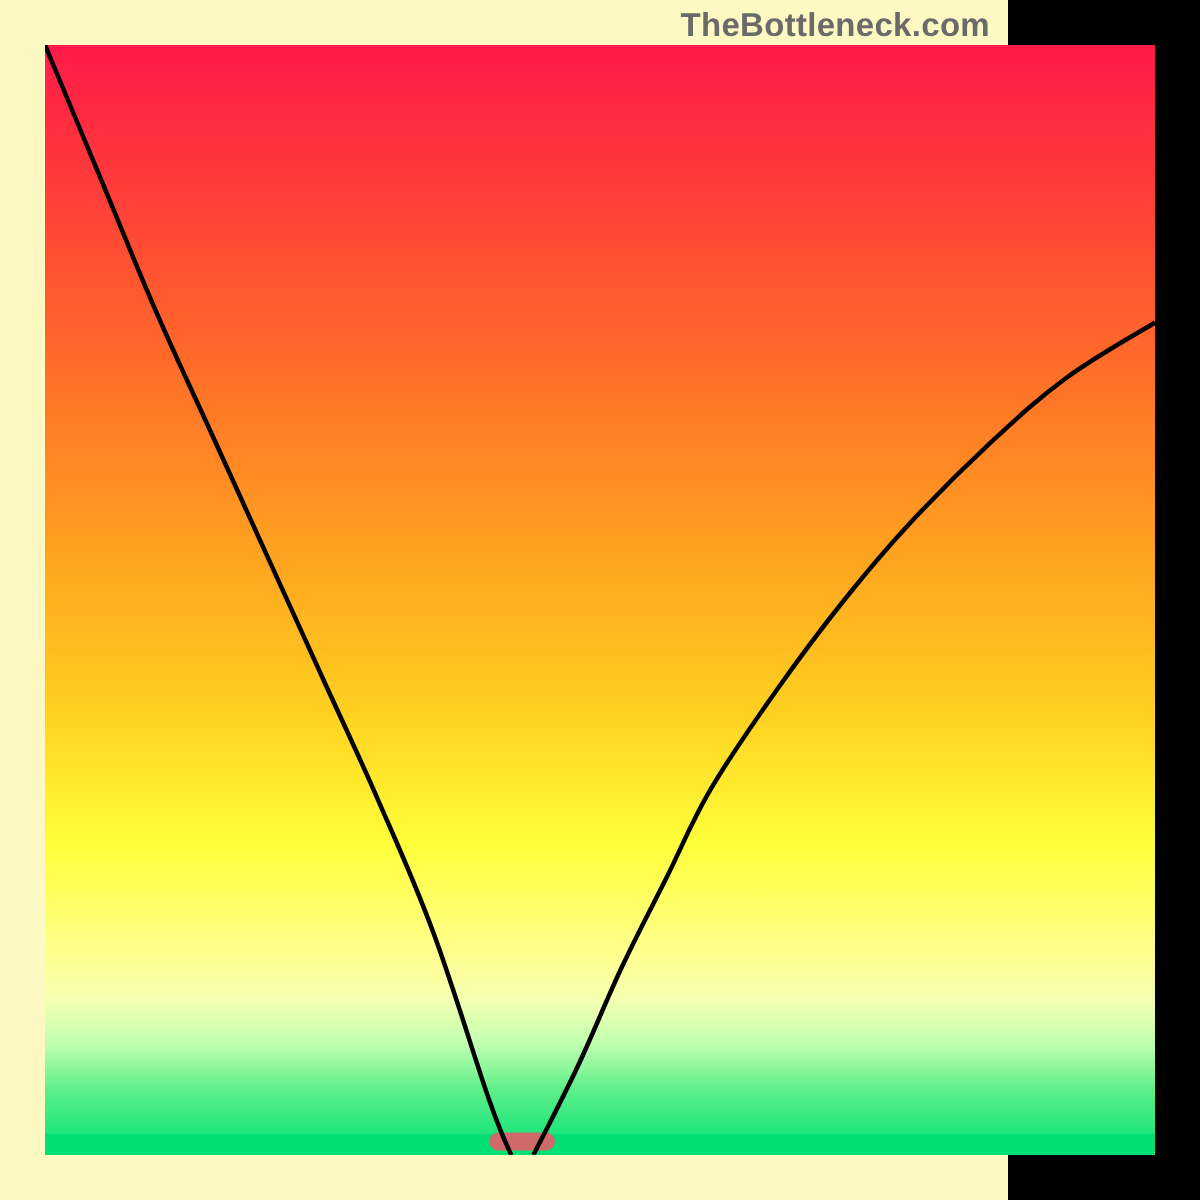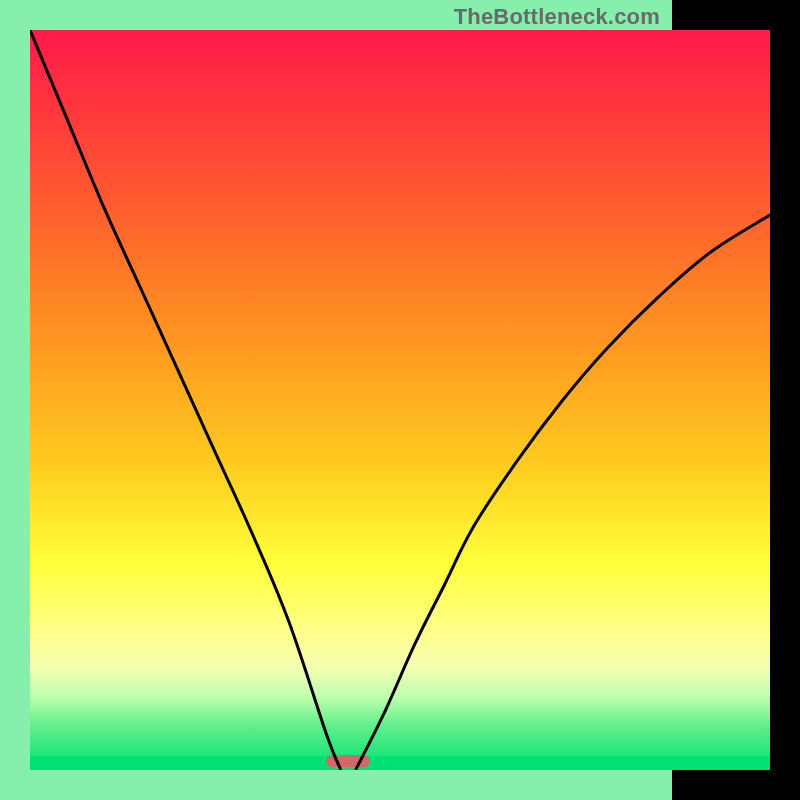--- a/index.html
+++ b/index.html
@@ -9,21 +9,21 @@
     height: 800px;
     overflow: hidden;
     background: #000;
   }
   .frame {
     position: absolute;
     top: 0;
     left: 0;
     width: 672px;
     height: 800px;
-    background: #86efac;
+    background: #fef9c3;
   }
   .plot-area {
     position: absolute;
     top: 30px;
     left: 30px;
     width: 740px;
     height: 740px;
     background: linear-gradient(to bottom,
       #ff1a4a 0%,
       #ff3a3a 12%,

